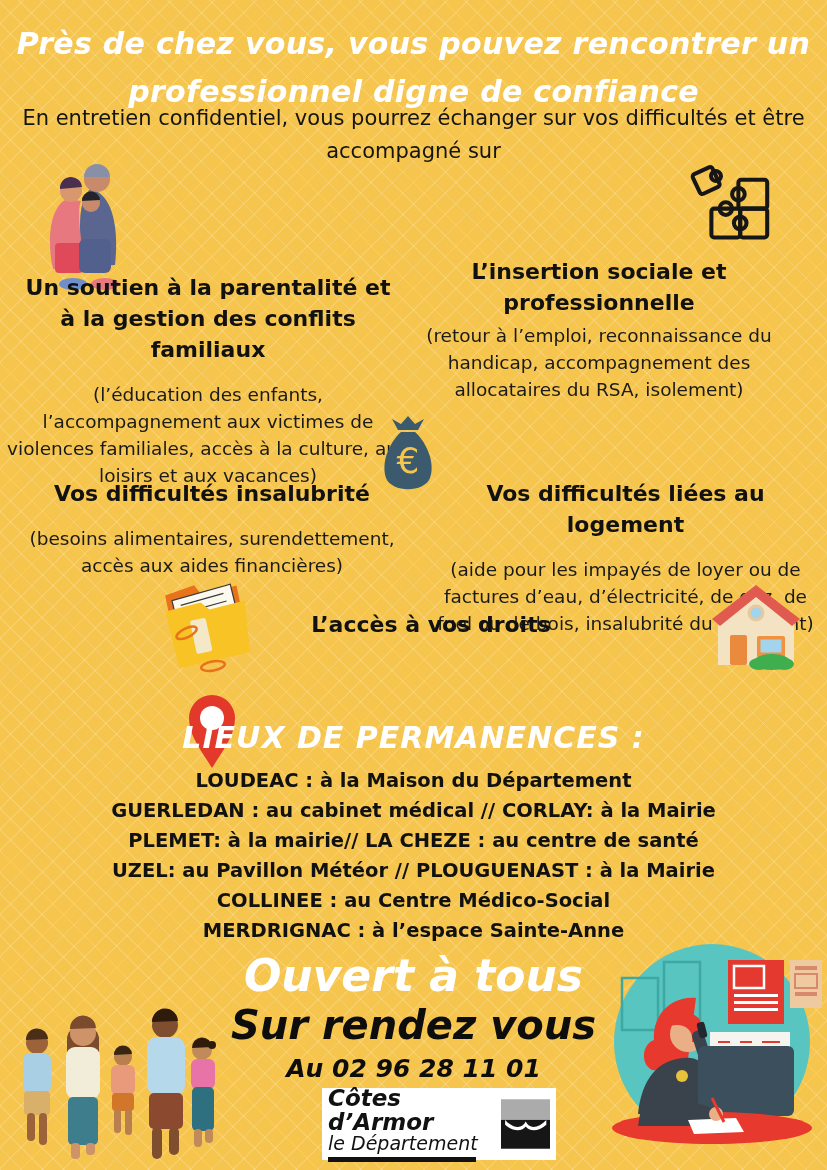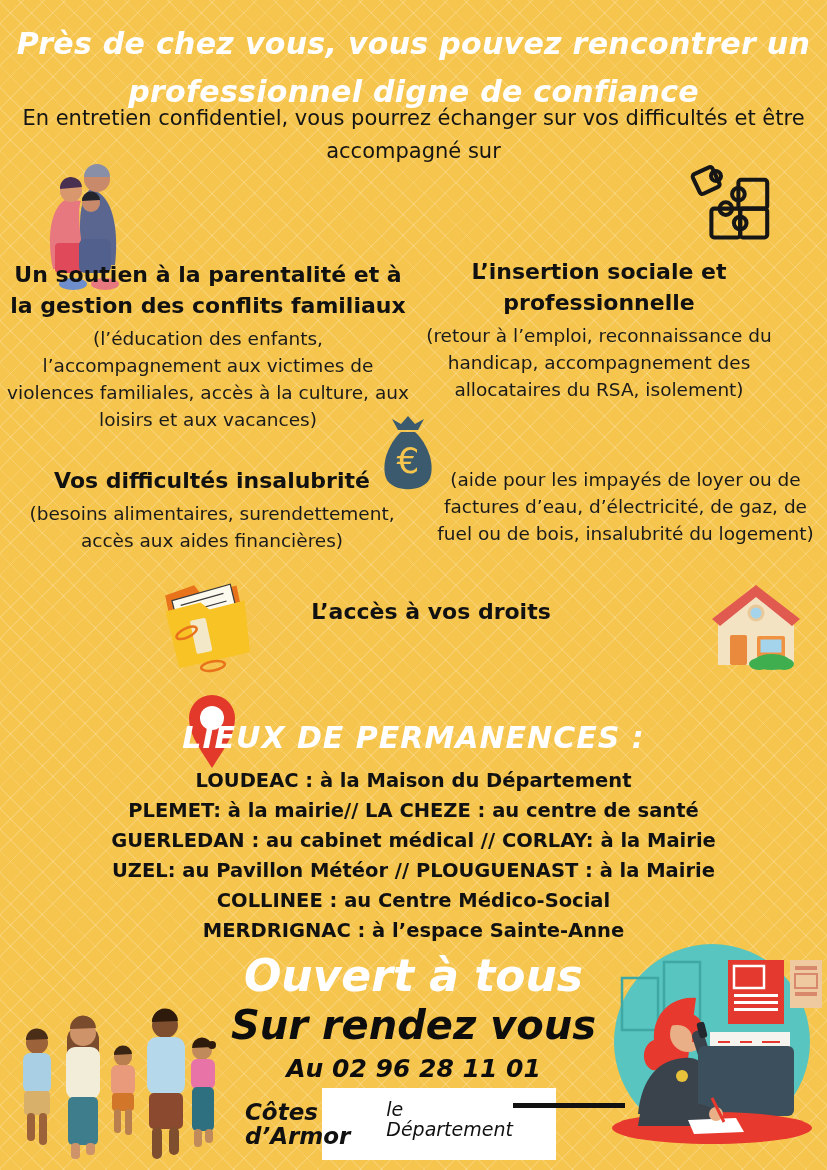--- a/index.html
+++ b/index.html
@@ -9,36 +9,36 @@
     background-color:#F6C54D;
     background-image:
       repeating-linear-gradient(45deg, rgba(255,255,255,0.16) 0, rgba(255,255,255,0.16) 1.2px, transparent 1.2px, transparent 15px),
       repeating-linear-gradient(-45deg, rgba(255,255,255,0.16) 0, rgba(255,255,255,0.16) 1.2px, transparent 1.2px, transparent 15px);
   }
   .abs{position:absolute;}
   .center{text-align:center;}
   .script{font-family:"DejaVu Sans",sans-serif;font-style:italic;font-weight:800;}
   .title{top:20px;left:0;right:0;color:#FFFFFF;font-size:30px;line-height:48px;letter-spacing:0.3px;}
   .subtitle{top:102px;left:20px;right:20px;color:#141414;font-size:21px;line-height:33px;font-weight:500;}
-  .section h2{margin:3px;color:#111111;font-size:22px;line-height:31px;font-weight:700;}
+  .section h2{margin:16px;color:#111111;font-size:22px;line-height:31px;font-weight:700;}
   .section p{margin:4px 0 0 0;color:#1a1a1a;font-size:18.5px;line-height:27px;font-weight:500;}
   .sec-parentalite{left:2px;top:256px;width:412px;}
   .sec-insertion{left:399px;top:256px;width:400px;}
   .sec-insertion h2{max-width:310px;margin:0 auto;}
   .sec-finances{left:8px;top:462px;width:408px;}
   .sec-logement{left:426px;top:462px;width:399px;}
   .sec-droits{left:256px;top:593px;width:350px;}
   .perm-heading{top:720px;left:0;right:0;color:#FFFFFF;font-size:30px;letter-spacing:1px;}
   .locations{top:766px;left:0;right:0;}
   .locations div{color:#111111;font-size:19.5px;line-height:30px;font-weight:700;}
   .open-all{top:950px;left:0;right:0;color:#FFFFFF;font-size:44px;}
   .appointment{top:1002px;left:0;right:0;color:#0d0d0d;font-size:40px;}
   .phone{top:1054px;left:0;right:0;color:#0d0d0d;font-size:25px;}
   .logo-box{left:322px;top:1088px;width:234px;height:72px;background:#FFFFFF;display:flex;align-items:center;justify-content:center;gap:8px;padding:0 6px;box-sizing:border-box;}
-  .logo-text{display:flex;flex-direction:row;line-height:1.05;justify-content:center;}
+  .logo-text{display:flex;flex-direction:column;line-height:1.05;justify-content:center;}
   .logo-line1{font-style:italic;font-weight:800;font-size:23px;color:#111;}
   .logo-line2{font-style:italic;font-weight:500;font-size:19px;color:#111;}
   .logo-bar{height:5px;background:#111;margin-top:3px;width:148px;}
   svg{display:block;width:100%;height:100%;}
 </style>
 </head>
 <body>
 
 <div class="page">
 
@@ -96,20 +96,21 @@
       <text x="30" y="61" font-size="36" fill="#F6C54D" text-anchor="middle" font-family="DejaVu Sans, sans-serif">€</text>
     </svg>
   </div>
 
   <section class="abs center section sec-finances">
     <h2>Vos difficultés insalubrité</h2>
     <p>(besoins alimentaires, surendettement, accès aux aides financières)</p>
   </section>
 
   <section class="abs center section sec-logement">
+    <h2>Vos difficultés liées au logement</h2>
     <p>(aide pour les impayés de loyer ou de factures d’eau, d’électricité, de gaz, de fuel ou de bois, insalubrité du logement)</p>
   </section>
 
   <div class="abs" style="left:147px;top:570px;width:118px;height:105px;">
     <svg viewBox="0 0 118 105">
       <g transform="rotate(-8 59 50)">
         <path d="M22,20 L52,14 L58,24 L94,20 L98,80 L26,86 Z" fill="#E8731A"></path>
         <path d="M28,26 L88,18 L93,68 L33,76 Z" fill="#FCF9EF" stroke="#3a3a3a" stroke-width="1.2"></path>
         <path d="M36,32 L80,26 M37,40 L82,34 M38,48 L60,45" stroke="#3a3a3a" stroke-width="1.2" fill="none"></path>
         <path d="M20,36 L56,32 L64,40 L100,36 L98,88 L26,94 Z" fill="#F7C325"></path>
@@ -141,22 +142,22 @@
   <div class="abs" style="left:186px;top:694px;width:52px;height:76px;">
     <svg viewBox="0 0 52 76">
       <path d="M26,74 C12,52 3,40 3,24 A23,23 0 1 1 49,24 C49,40 40,52 26,74 Z" fill="#E2392B"></path>
       <circle cx="26" cy="24" r="12" fill="#FFFFFF"></circle>
     </svg>
   </div>
 
   <div class="abs center script perm-heading">LIEUX DE PERMANENCES :</div>
   <div class="abs center locations">
     <div>LOUDEAC : à la Maison du Département</div>
+    <div>GUERLEDAN : au cabinet médical // CORLAY: à la Mairie</div>
     <div>PLEMET: à la mairie// LA CHEZE : au centre de santé</div>
-    <div>GUERLEDAN : au cabinet médical // CORLAY: à la Mairie</div>
     <div>UZEL: au Pavillon Météor // PLOUGUENAST : à la Mairie</div>
     <div>COLLINEE : au Centre Médico-Social</div>
     <div>MERDRIGNAC : à l’espace Sainte-Anne</div>
   </div>
 
   <div class="abs center script open-all">Ouvert à tous</div>
   <div class="abs center script appointment">Sur rendez vous</div>
   <div class="abs center script phone">Au 02 96 28 11 01</div>
 
   <div class="abs logo-box">

